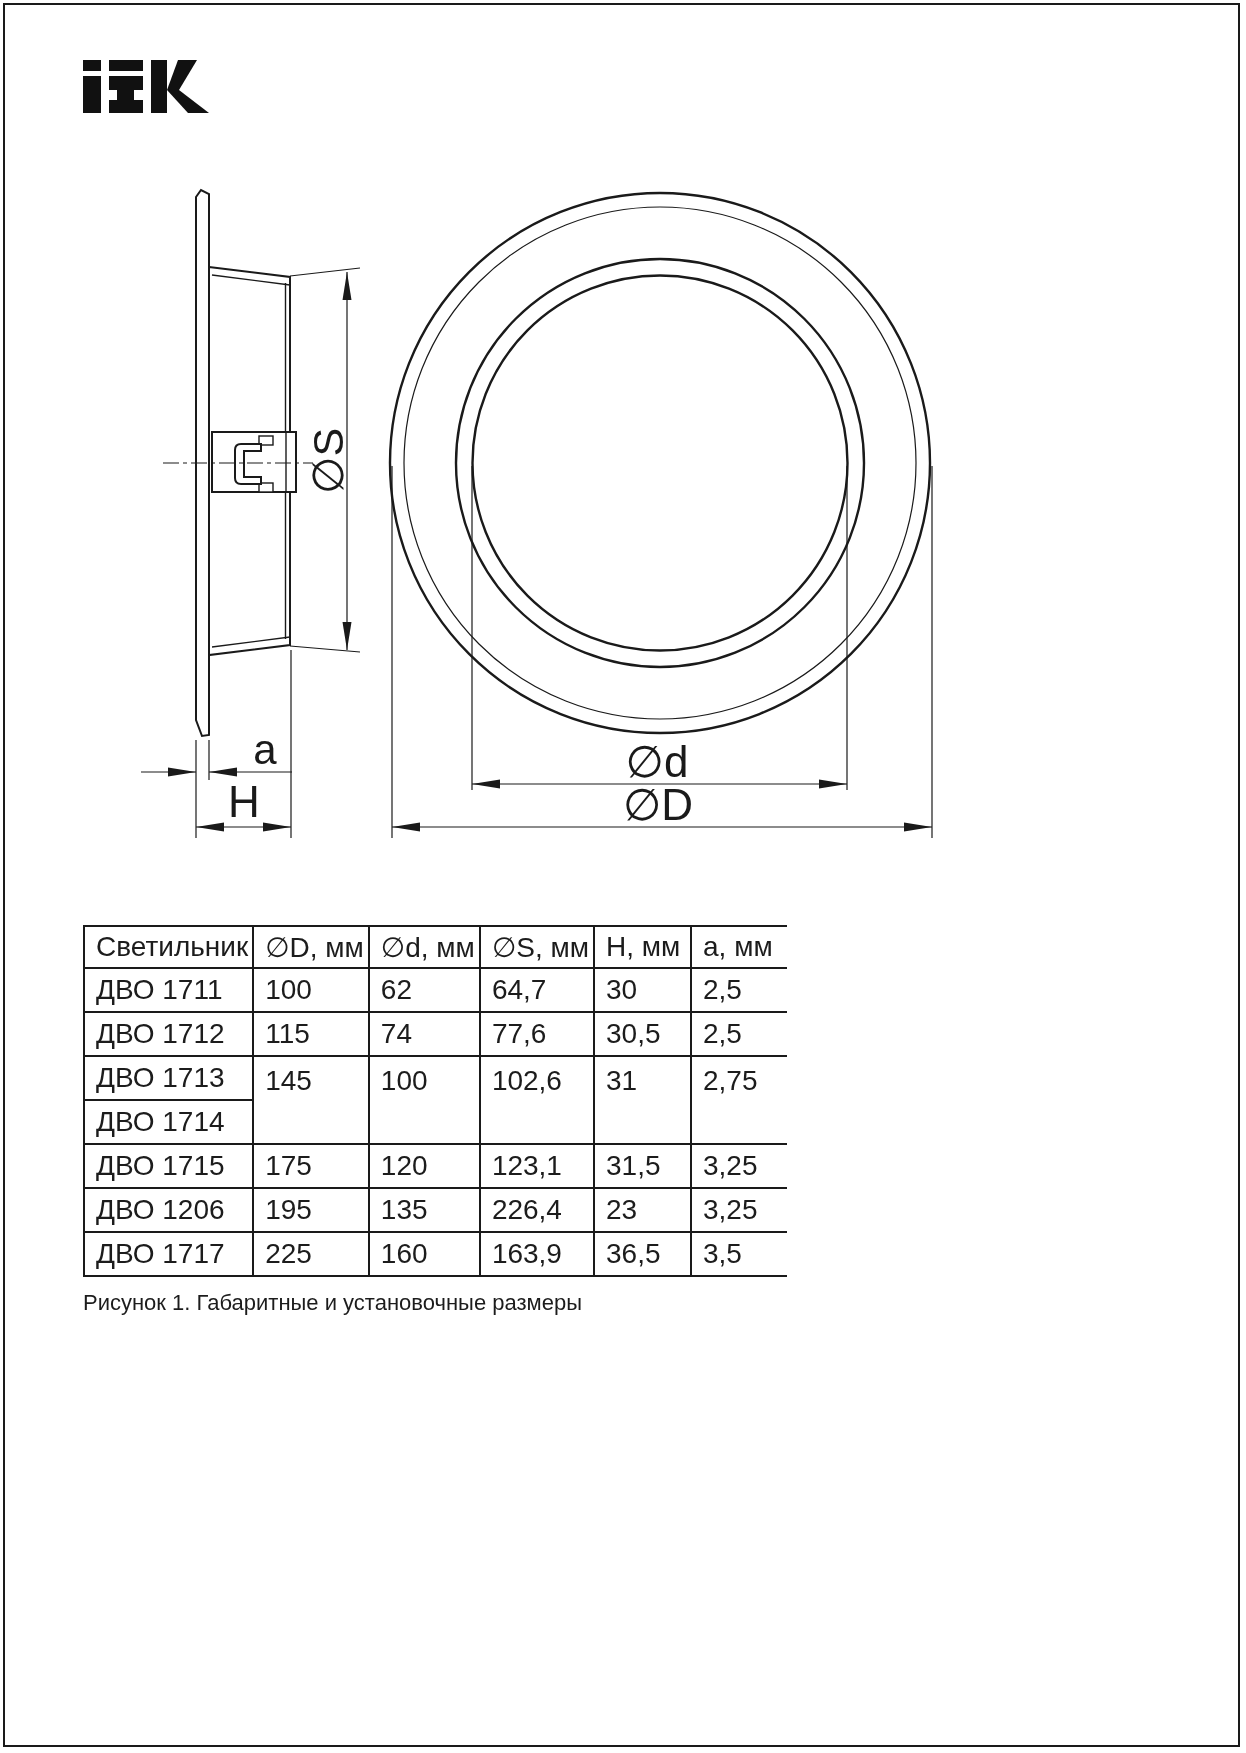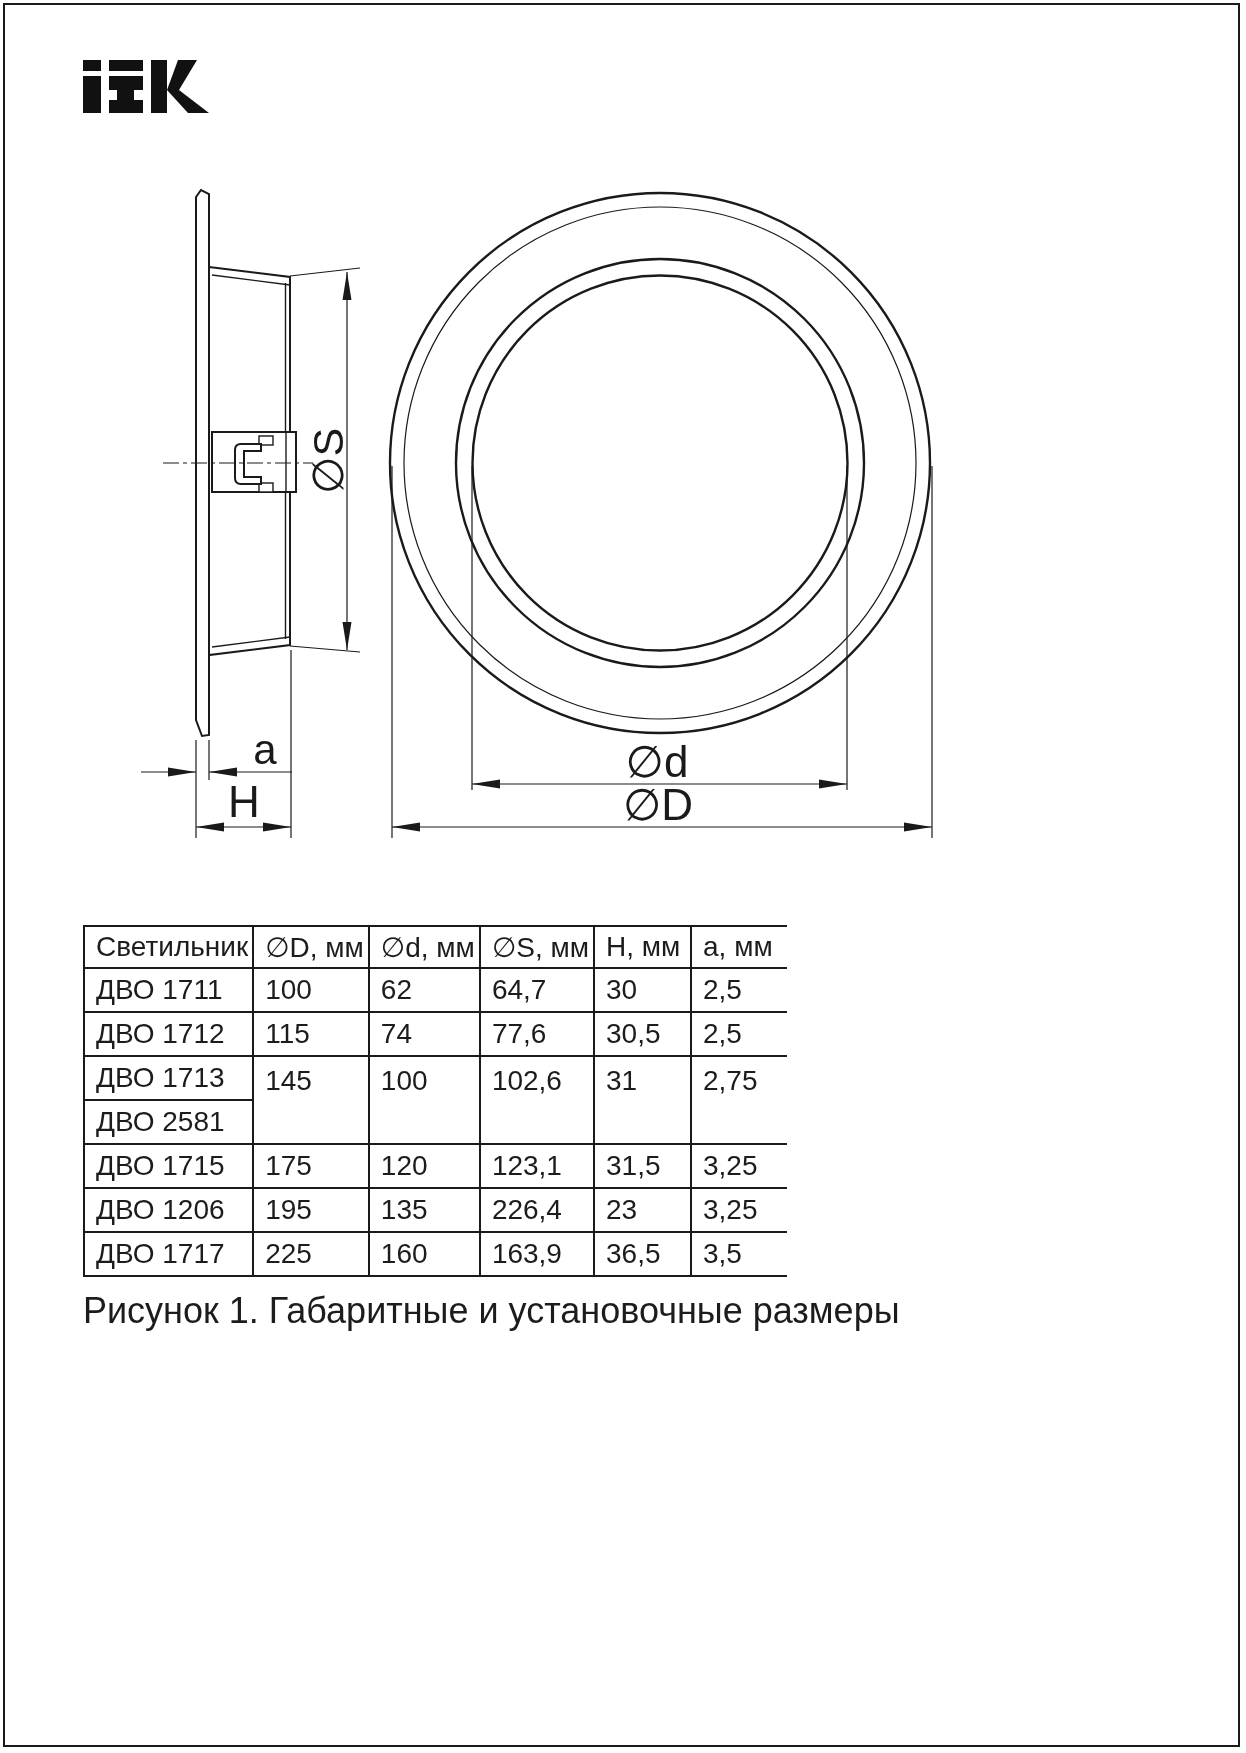--- a/index.html
+++ b/index.html
@@ -26,21 +26,21 @@
   }
   table.dims th,table.dims td{
     border:2px solid #1a1a1a;font-weight:normal;text-align:left;
     padding:0 4px 0 11px;vertical-align:middle;white-space:nowrap;
     box-sizing:border-box;
   }
   table.dims th{height:42px;}
   table.dims td{height:44px;}
   table.dims tr > *:last-child{border-right:none;}
   table.dims td.merged{vertical-align:top;padding-top:8px;}
-  .caption{position:absolute;left:83px;top:1290px;font-size:36px;color:#1c1c1c;}
+  .caption{position:absolute;left:83px;top:1290px;font-size:22px;color:#1c1c1c;}
 </style>
 </head>
 <body>
 
 <div class="page-border"></div>
 
 <svg class="logo" width="126" height="54" viewBox="0 0 126 54" aria-label="iEK">
   <rect x="0" y="1" width="18" height="11"></rect>
   <rect x="0" y="17" width="18" height="37"></rect>
   <rect x="26" y="1" width="34" height="11"></rect>
@@ -161,21 +161,21 @@
       </tr>
       <tr>
         <td>ДВО 1713</td>
         <td rowspan="2" class="merged">145</td>
         <td rowspan="2" class="merged">100</td>
         <td rowspan="2" class="merged">102,6</td>
         <td rowspan="2" class="merged">31</td>
         <td rowspan="2" class="merged">2,75</td>
       </tr>
       <tr>
-        <td>ДВО 2581</td>
+        <td>ДВО 1714</td>
       </tr>
       <tr>
         <td>ДВО 1715</td>
         <td>175</td>
         <td>120</td>
         <td>123,1</td>
         <td>31,5</td>
         <td>3,25</td>
       </tr>
       <tr>

